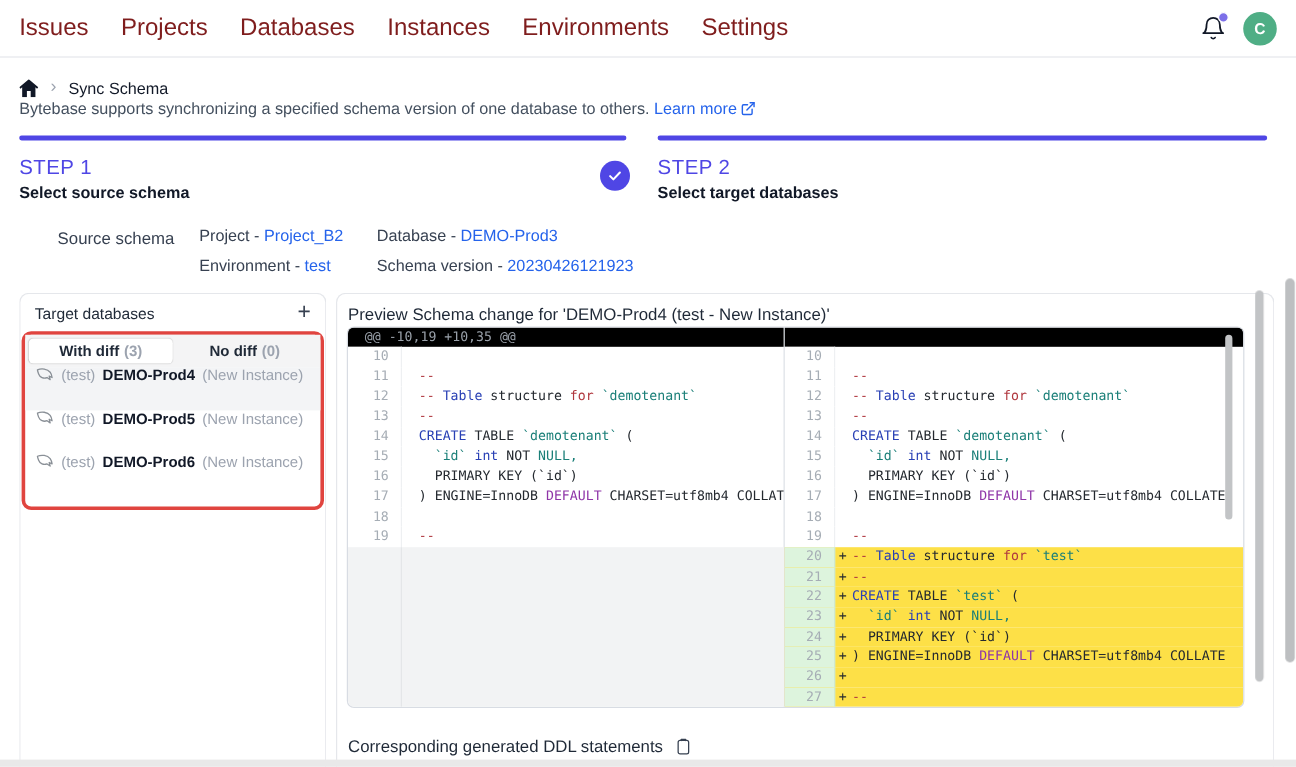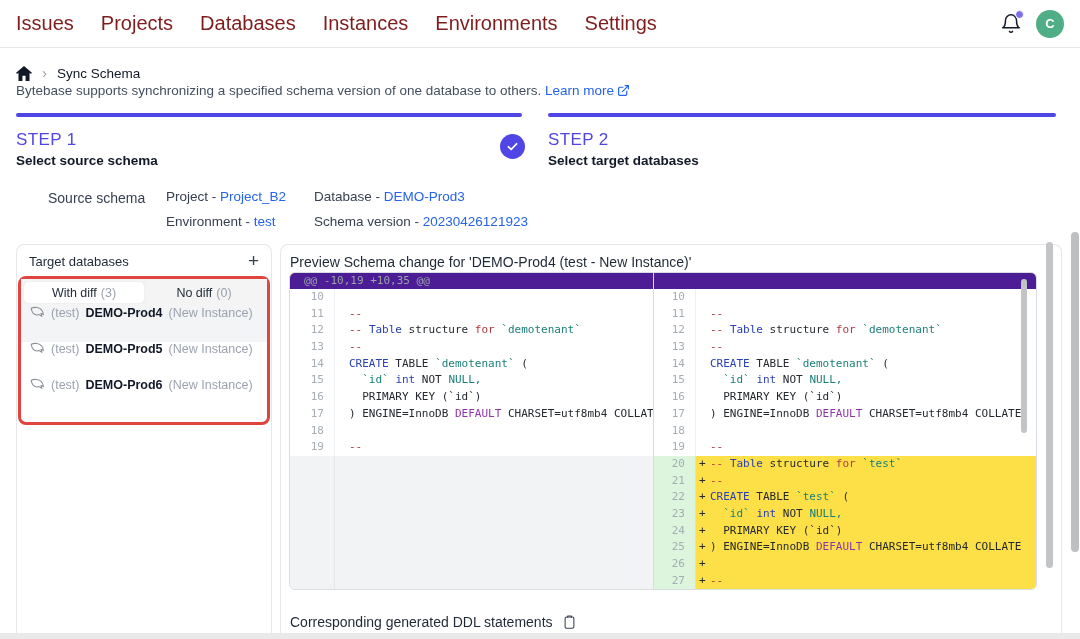--- a/index.html
+++ b/index.html
@@ -33,38 +33,38 @@
   .source-label { width:118px; font-size:14px; color:#374151; padding-top:1px; }
   .source-grid { display:grid; grid-template-columns:148px auto; column-gap:0; row-gap:10px; font-size:13.5px; color:#374151; }
   .source-grid .link { color:#2563eb; cursor:pointer; }
 
   .content { display:flex; gap:8px; margin-top:15px; height:401px; }
   .target-card { width:256px; flex:0 0 256px; border:1px solid #e5e7eb; border-bottom:none; border-radius:8px 8px 0 0; background:#fff; height:420px; }
   .card-head { display:flex; align-items:center; justify-content:space-between; padding:8px 12px 7px 12px; }
   .card-title { font-size:13px; font-weight:500; color:#1f2937; }
   .plus-btn { font-size:19px; font-weight:300; color:#374151; line-height:16px; cursor:pointer; }
   .red-box { margin:0 1px; border:3px solid #e0443f; border-radius:8px; padding-bottom:8px; }
-  .tabbar { display:flex; background:#f4f4f5; padding:3px; height:27px; }
+  .tabbar { display:flex; background:#f4f4f5; padding:3px; height:27px;font-weight:bold; }
   .tab { flex:1; display:flex; align-items:center; justify-content:center; gap:4px; font-size:12.5px; color:#1f2937; cursor:pointer; }
   .tab.active { background:#fff; border-radius:4px; box-shadow:0 0 1px rgba(0,0,0,.18); }
   .tab .count { color:#9ca3af; }
   .db-item { height:36px; display:flex; align-items:flex-start; gap:6px; padding:0 8px 0 9px; font-size:12.5px; cursor:pointer; white-space:nowrap; }
   .db-item.selected { background:#f3f4f6; }
   .db-env, .db-suffix { color:#9ca3af; }
   .db-name { color:#111827; font-weight:700; }
 
   .preview-card { flex:1; margin-right:18px; border:1px solid #e5e7eb; border-bottom:none; border-radius:8px 8px 0 0; background:#fff; padding:9px 24px 0 8px; position:relative; }
   .preview-title { font-size:14px; color:#1f2937; margin-bottom:2px; padding-left:1px; }
 
   .editor { display:flex; border:1px solid #d8dce3; border-radius:6px; overflow:hidden; height:318px; background:#fff;
     font-family:"DejaVu Sans Mono","Liberation Mono",monospace; font-size:11px; }
   .pane { display:flex; flex-direction:column; }
   .pane.left { width:364px; flex:0 0 364px; border-right:1px solid #d8dce3; }
   .pane.right { flex:1; position:relative; }
-  .hunk-row { display:flex; height:16px; background:#4c1d95; flex:0 0 16px; }
+  .hunk-row { display:flex; height:16px; background:#000000; flex:0 0 16px; }
   .hunk-text { color:#9aa1aa; padding-left:14px; line-height:16px; white-space:pre; }
   .drow { display:flex; height:16.7px; flex:0 0 16.7px; }
   .gut { flex:0 0 45px; text-align:right; padding-right:10px; color:#a6adb5; line-height:16.7px; border-right:1px solid #eef0f2; background:#fff; }
   .pane.right .gut { flex:0 0 42px; }
   .code { flex:1; display:flex; line-height:16.7px; white-space:pre; overflow:hidden; color:#24292f; }
   .pfx { flex:0 0 14px; padding-left:3px; color:#24292f; }
   .codetext { white-space:pre; }
   .drow.added { background:#fde047; }
   .drow.added .gut { background:#ddf4dd; border-right-color:#cfe9cf; }
   .filler { flex:1; display:flex; background:#f2f3f4; }

